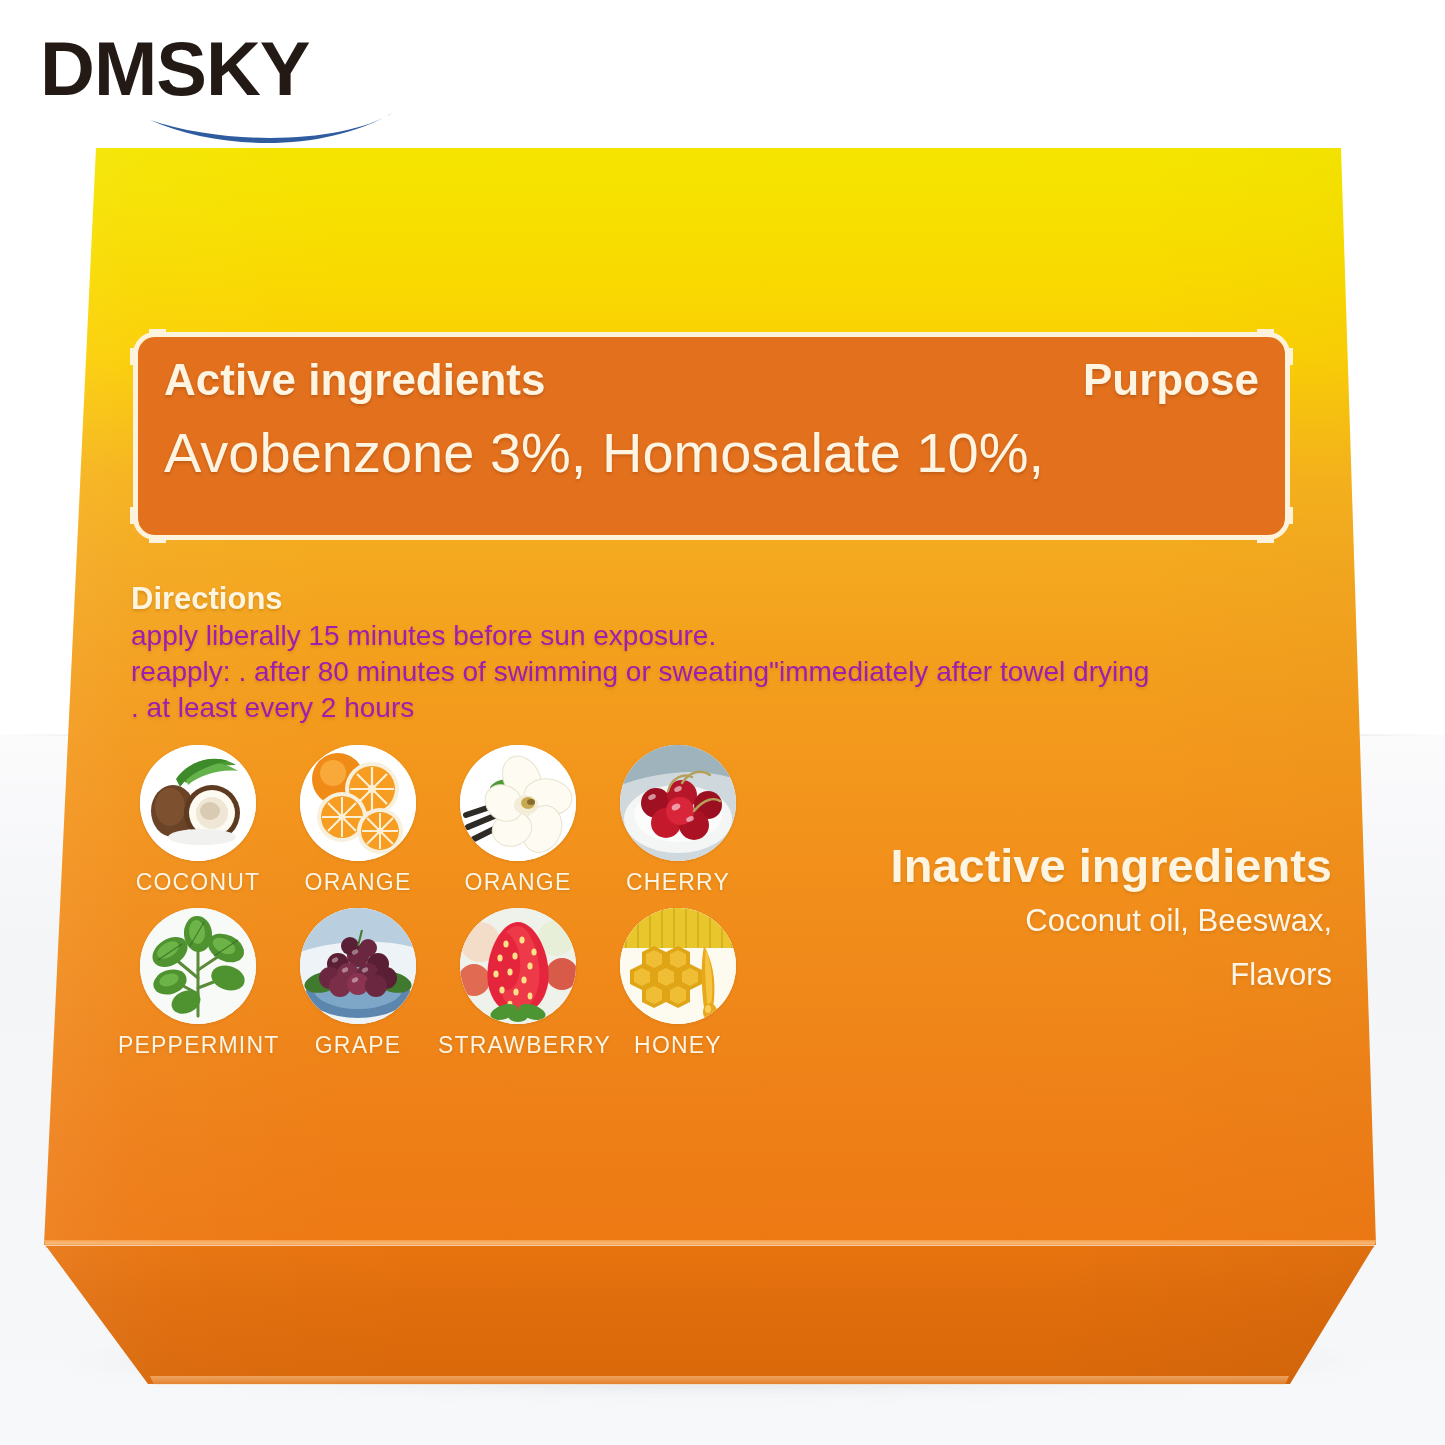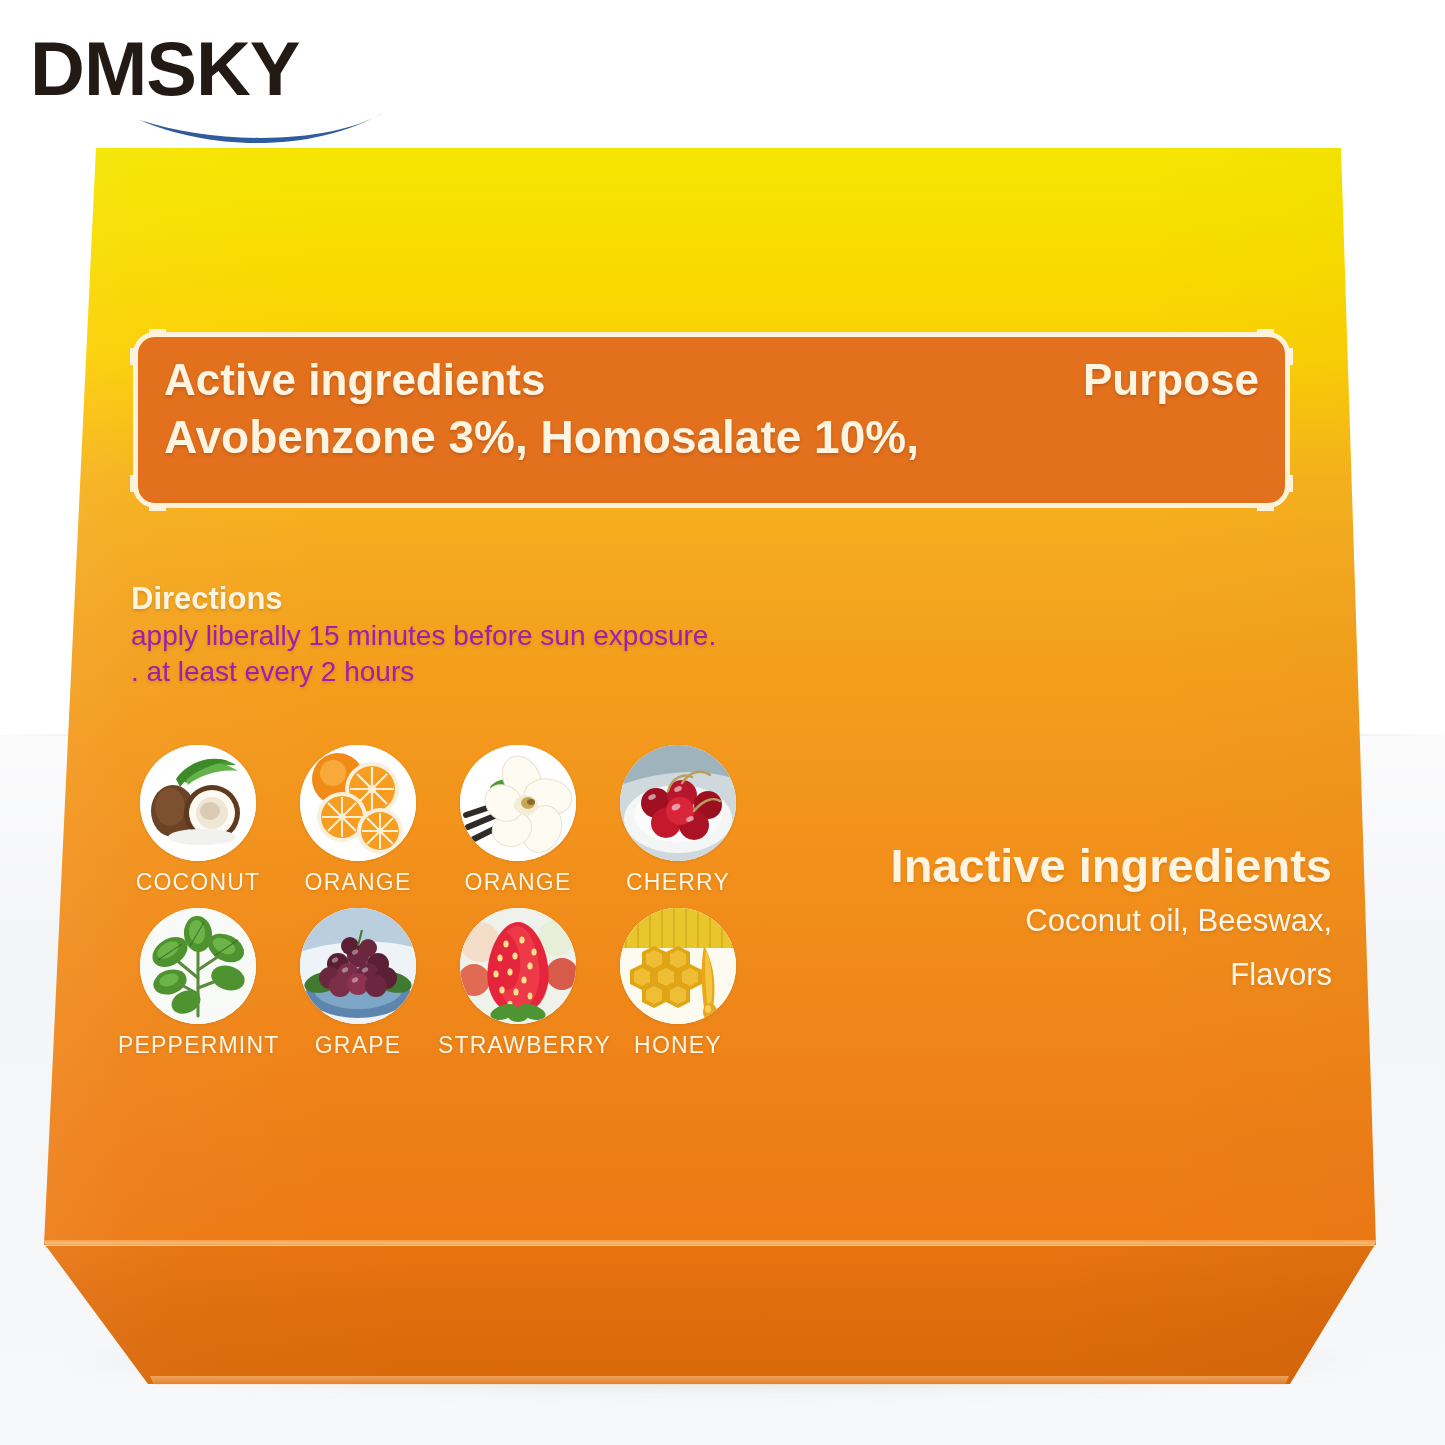--- a/index.html
+++ b/index.html
@@ -26,21 +26,21 @@
   }
   .horizon-line{
     position:absolute;
     left:0; top:734px; width:1445px; height:2px;
     background:linear-gradient(90deg,rgba(225,228,233,0) 0%,#e3e6ea 12%,#dfe2e7 50%,#e3e6ea 88%,rgba(225,228,233,0) 100%);
   }
 
   
   .logo{
     position:absolute;
-    left:30px; top:26px;
+    left:40px; top:26px;
     width:330px; height:110px;
   }
   .logo-word{
     font-size:76px;
     font-weight:bold;
     letter-spacing:-1px;
     color:#231a15;
     line-height:86px;
     font-family:"Liberation Sans", sans-serif;
   }
@@ -124,21 +124,21 @@
     position:absolute;
     left:0; top:1376px; width:1445px; height:10px;
     background:linear-gradient(180deg, rgba(255,210,160,0.55) 0%, rgba(255,190,130,0.20) 100%);
     clip-path:polygon(150px 0px, 1289px 0px, 1285px 9px, 154px 9px);
   }
 
   
   .panel{
     position:absolute;
     left:133px; top:332px;
-    width:1157px; height:176px;
+    width:1157px; height:208px;
   }
   .panel-outline{
     position:absolute;
     inset:0;
     border:5px solid #fdf3dc;
     border-radius:22px;
   }
   .panel-body{
     position:absolute;
     left:5px; top:5px; right:5px; bottom:5px;
@@ -168,27 +168,26 @@
   }
   .panel-head .h-left,
   .panel-head .h-right{
     font-size:44px;
     font-weight:bold;
     color:#fdf4e2;
     letter-spacing:0px;
     text-shadow:0 2px 3px rgba(120,45,0,0.30);
   }
   .panel-line{
-    font-size:46px;
+    font-size:56px;
     color:#fdf4e2;
     line-height:56px;
-    margin-top:4px;
+    margin-top:20px;
     white-space:nowrap;
     text-shadow:0 2px 3px rgba(120,45,0,0.28);
-    font-weight:bold;
   }
 
   
   .directions{
     position:absolute;
     left:131px; top:580px;
     width:1210px;
   }
   .dir-title{
     font-size:31px;
@@ -305,20 +304,21 @@
         <div class="h-left">Active ingredients</div>
         <div class="h-right">Purpose</div>
       </div>
       <div class="panel-line">Avobenzone 3%, Homosalate 10%,</div>
     </div>
   </div>
 
   <div class="directions">
     <div class="dir-title">Directions</div>
     <div class="dir-line">apply liberally 15 minutes before sun exposure.</div>
+    <div class="dir-line">reapply: . after 80 minutes of swimming or sweating"immediately after towel drying</div>
     <div class="dir-line">. at least every 2 hours</div>
   </div>
 
   <div class="flavors">
 
     <div class="flav-row">
 
       <div class="flav">
         <div class="flav-disc">
           <svg viewBox="0 0 116 116">

